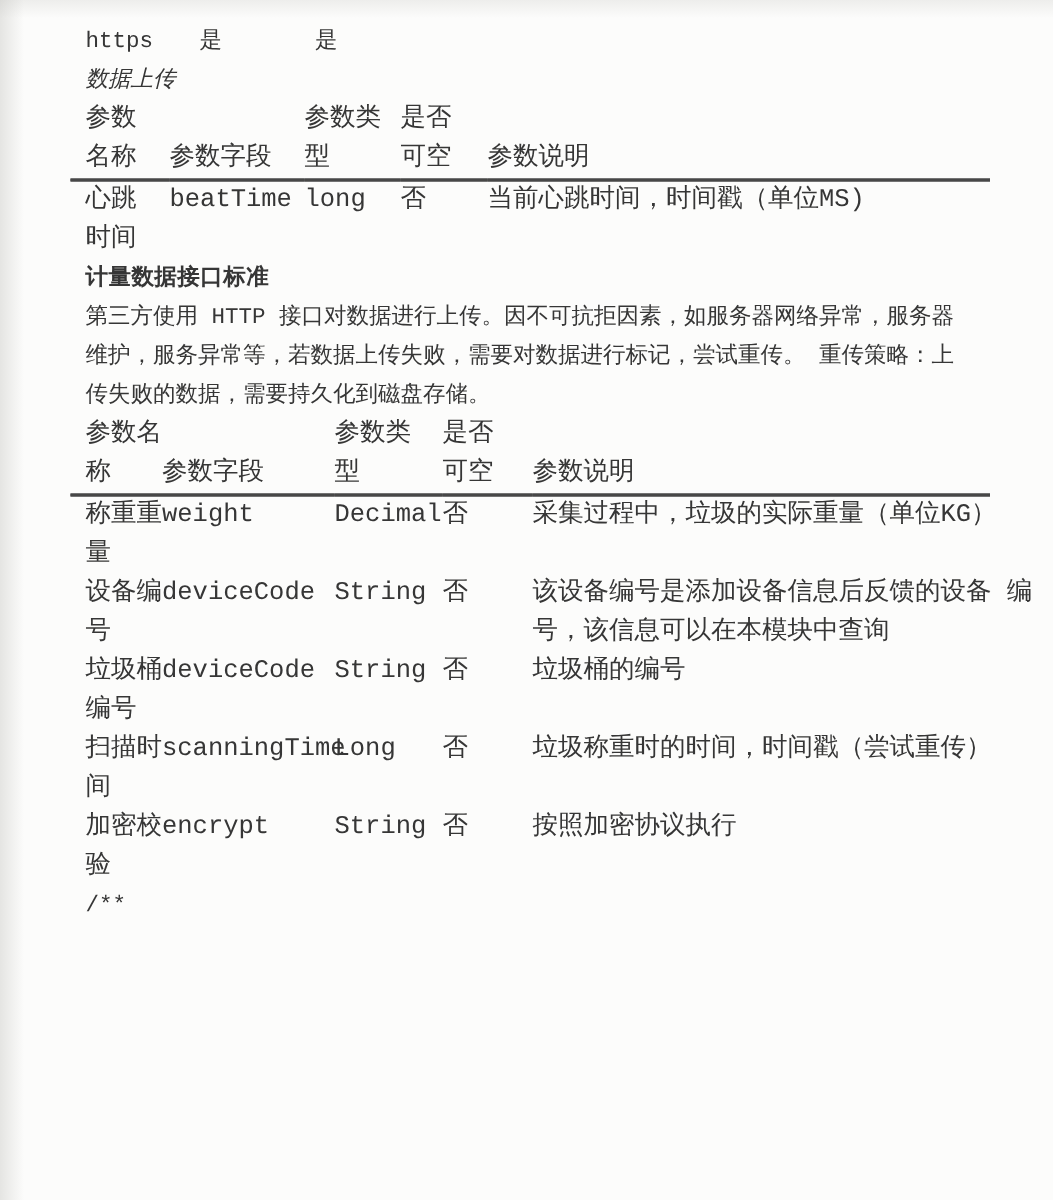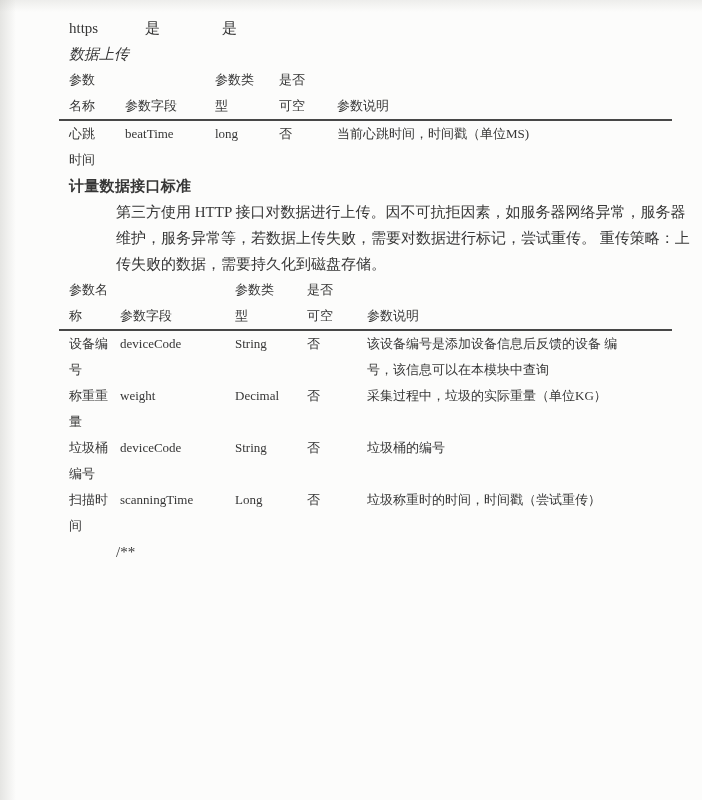--- a/index.html
+++ b/index.html
@@ -23,44 +23,45 @@
     background: linear-gradient(to right, rgba(175,175,170,0.30), rgba(255,255,255,0));
     pointer-events: none;
   }
   .edge-top {
     position: absolute; left: 0; top: 0;
     width: 100%; height: 12px;
     background: linear-gradient(to bottom, rgba(185,185,180,0.22), rgba(255,255,255,0));
     pointer-events: none;
   }
   .content {
-    position: absolute; left: 69px; top: 15px;
+    position: absolute; left: 57px; top: 15px;
     width: 606px;
     font-size: 15px;
     line-height: 26px;
-  }
-  .pre { white-space: pre; margin-left: 47px; }
+    font-family: Liberation Mono, monospace;
+  }
+  .pre { white-space: pre; }
   .proto-row { display: flex; }
   .proto-row .c1 { width: 76px; }
   .proto-row .c2 { width: 77px; }
   .h-italic { font-style: italic; }
   .h-bold { font-weight: bold; letter-spacing: 0.3px; }
   table.params {
     border-collapse: collapse;
     table-layout: fixed;
     margin-left: -10px;
     width: 613px;
   }
   table.params th, table.params td {
     padding: 0;
     font-weight: normal;
     text-align: left;
     vertical-align: top;
     white-space: pre;
-    font-size: 13px;
+    font-size: 17px;
     line-height: 26px;
   }
   table.params thead th {
     vertical-align: bottom;
     border-bottom: 2px solid #474747;
   }
   table.params th:first-child, table.params td:first-child { padding-left: 10px; }
   
   .t1 .w1 { width: 66px; }
   .t1 .w2 { width: 90px; }
@@ -143,51 +144,59 @@
           <th class="w2">参数字段</th>
           <th class="w3">参数类
 型</th>
           <th class="w4">是否
 可空</th>
           <th class="w5">参数说明</th>
         </tr>
       </thead>
       <tbody>
         <tr>
+          <td>称重重
+量</td>
+          <td>weight</td>
+          <td>Decimal</td>
+          <td>否</td>
+          <td>采集过程中，垃圾的实际重量（单位KG）</td>
+        </tr>
+        <tr>
           <td>设备编
 号</td>
           <td>deviceCode</td>
           <td>String</td>
           <td>否</td>
           <td>该设备编号是添加设备信息后反馈的设备 编
 号，该信息可以在本模块中查询</td>
         </tr>
         <tr>
-          <td>称重重
-量</td>
-          <td>weight</td>
-          <td>Decimal</td>
-          <td>否</td>
-          <td>采集过程中，垃圾的实际重量（单位KG）</td>
-        </tr>
-        <tr>
           <td>垃圾桶
 编号</td>
           <td>deviceCode</td>
           <td>String</td>
           <td>否</td>
           <td>垃圾桶的编号</td>
         </tr>
         <tr>
           <td>扫描时
 间</td>
           <td>scanningTime</td>
           <td>Long</td>
           <td>否</td>
           <td>垃圾称重时的时间，时间戳（尝试重传）</td>
         </tr>
+        <tr>
+          <td>加密校
+验</td>
+          <td>encrypt</td>
+          <td>String</td>
+          <td>否</td>
+          <td>按照加密协议执行</td>
+        </tr>
       </tbody>
     </table>
 
     <div class="pre">/**</div>
 
   </div>
 </div>
 
 </body></html>

